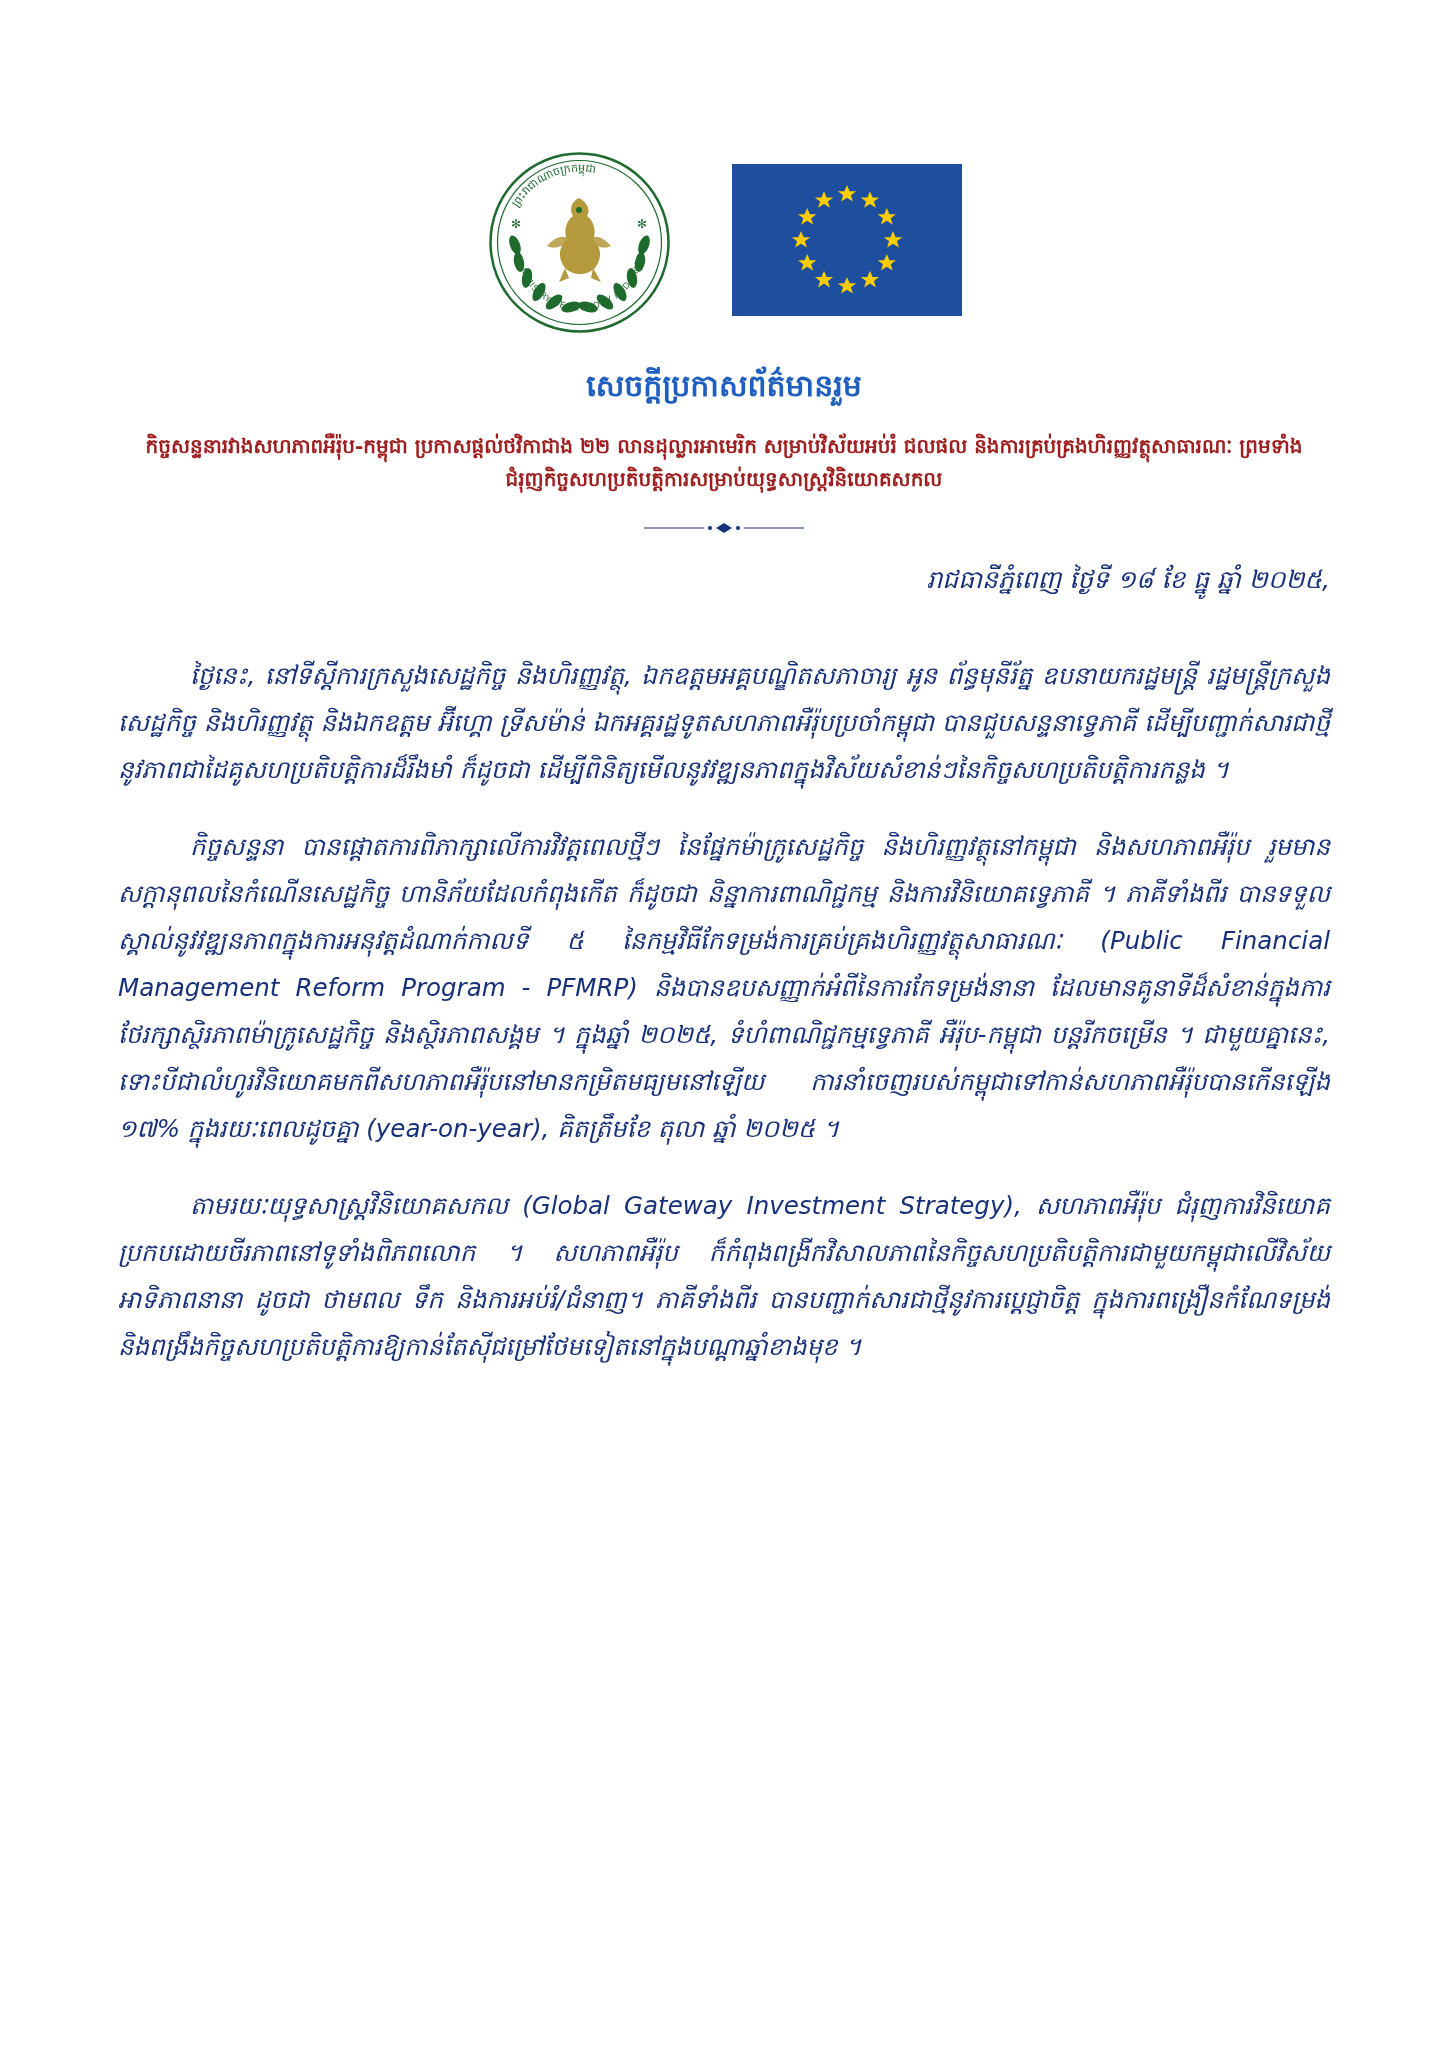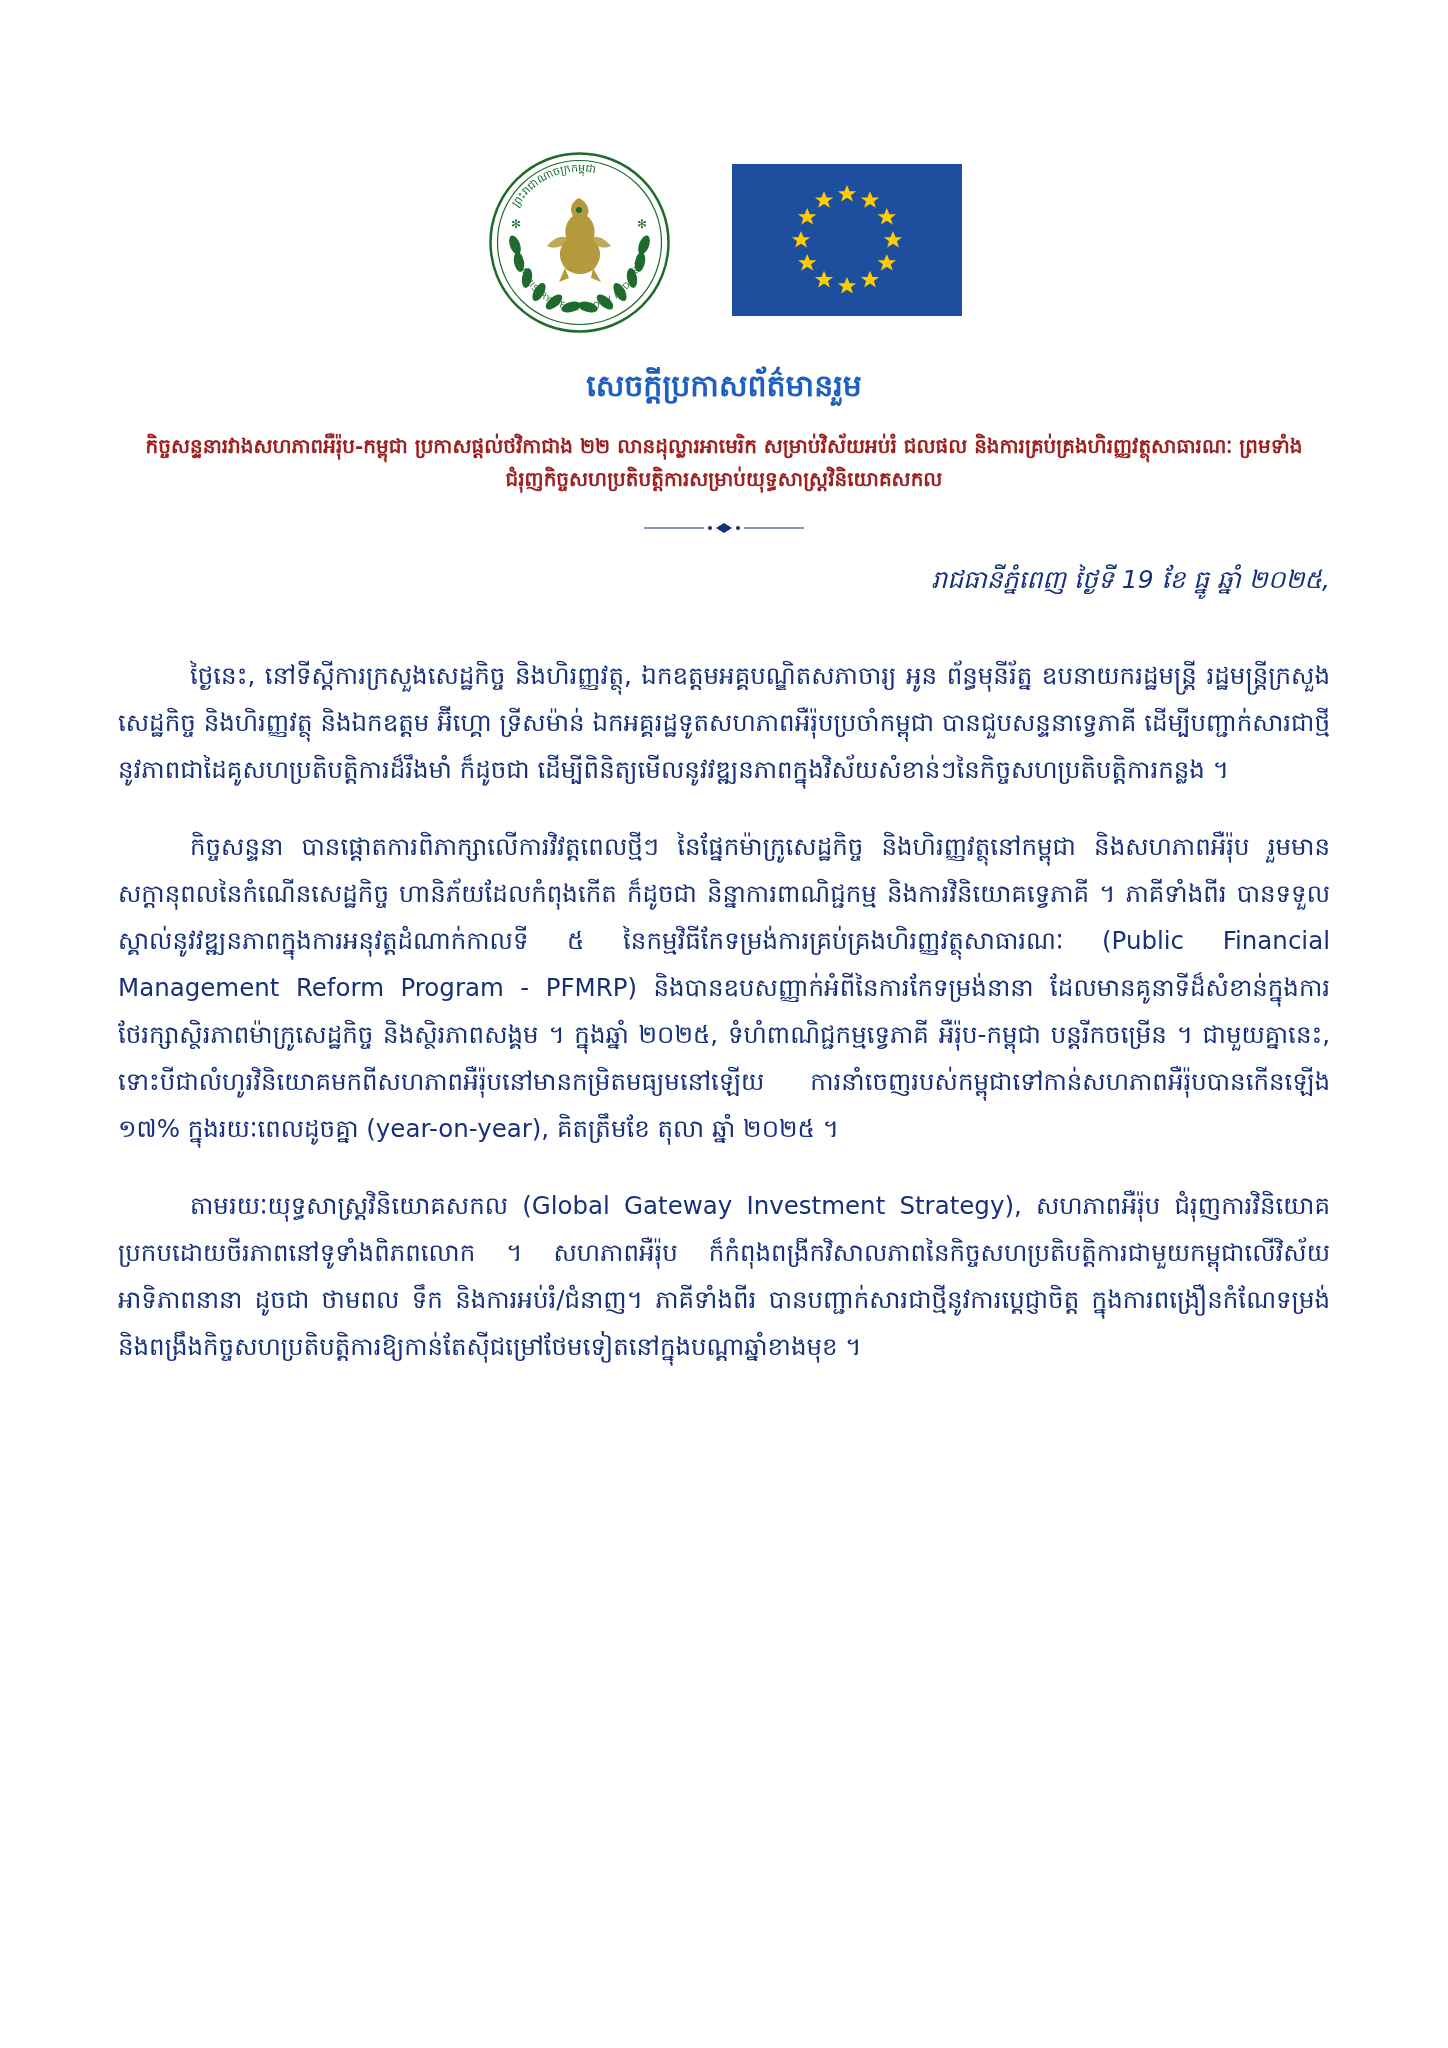--- a/index.html
+++ b/index.html
@@ -85,20 +85,21 @@
     padding: 0 118px;
     margin-top: 52px;
     color: #16307a;
     font-size: 24.5px;
     line-height: 1.92;
     text-align: justify;
   }
   .body-text p {
     margin: 0 0 30px 0;
     text-indent: 72px;
+    font-style: italic;
   }
   .body-text p:last-child { margin-bottom: 0; }
 </style>
 </head>
 <body>
 
 <div class="page">
 
   <div class="logos">
 
@@ -205,21 +206,21 @@
       <svg width="160" height="12" viewBox="0 0 160 12" xmlns="http://www.w3.org/2000/svg">
         <line x1="0" y1="6" x2="60" y2="6" stroke="#16307a" stroke-width="1.2"></line>
         <line x1="100" y1="6" x2="160" y2="6" stroke="#16307a" stroke-width="1.2"></line>
         <polygon points="80,1 88,6 80,11 72,6" fill="#16307a"></polygon>
         <circle cx="66" cy="6" r="2" fill="#16307a"></circle>
         <circle cx="94" cy="6" r="2" fill="#16307a"></circle>
       </svg>
     </div>
   </div>
 
-  <div class="dateline">រាជធានីភ្នំពេញ ថ្ងៃទី 19 ខែ ធ្នូ ឆ្នាំ ២០២៥,</div>
+  <div class="dateline">រាជធានីភ្នំពេញ ថ្ងៃទី ១៨ ខែ ធ្នូ ឆ្នាំ ២០២៥,</div>
 
   <div class="body-text">
     <p>ថ្ងៃនេះ, នៅទីស្តីការក្រសួងសេដ្ឋកិច្ច និងហិរញ្ញវត្ថុ, ឯកឧត្តមអគ្គបណ្ឌិតសភាចារ្យ អូន ព័ន្ធមុនីរ័ត្ន ឧបនាយករដ្ឋមន្ត្រី រដ្ឋមន្ត្រីក្រសួងសេដ្ឋកិច្ច និងហិរញ្ញវត្ថុ និងឯកឧត្តម អ៊ីហ្គោ ទ្រីសម៉ាន់ ឯកអគ្គរដ្ឋទូតសហភាពអឺរ៉ុបប្រចាំកម្ពុជា បានជួបសន្ទនាទ្វេភាគី ដើម្បីបញ្ជាក់សារជាថ្មីនូវភាពជាដៃគូសហប្រតិបត្តិការដ៏រឹងមាំ ក៏ដូចជា ដើម្បីពិនិត្យមើលនូវវឌ្ឍនភាពក្នុងវិស័យសំខាន់ៗនៃកិច្ចសហប្រតិបត្តិការកន្លង ។</p>
     <p>កិច្ចសន្ទនា បានផ្តោតការពិភាក្សាលើការវិវត្តពេលថ្មីៗ នៃផ្នែកម៉ាក្រូសេដ្ឋកិច្ច និងហិរញ្ញវត្ថុនៅកម្ពុជា និងសហភាពអឺរ៉ុប រួមមាន សក្តានុពលនៃកំណើនសេដ្ឋកិច្ច ហានិភ័យដែលកំពុងកើត ក៏ដូចជា និន្នាការពាណិជ្ជកម្ម និងការវិនិយោគទ្វេភាគី ។ ភាគីទាំងពីរ បានទទួលស្គាល់នូវវឌ្ឍនភាពក្នុងការអនុវត្តដំណាក់កាលទី ៥ នៃកម្មវិធីកែទម្រង់ការគ្រប់គ្រងហិរញ្ញវត្ថុសាធារណៈ (Public Financial Management Reform Program - PFMRP) និងបានឧបសញ្ញាក់អំពីនៃការកែទម្រង់នានា ដែលមានគូនាទីដ៏សំខាន់ក្នុងការថែរក្សាស្ថិរភាពម៉ាក្រូសេដ្ឋកិច្ច និងស្ថិរភាពសង្គម ។ ក្នុងឆ្នាំ ២០២៥, ទំហំពាណិជ្ជកម្មទ្វេភាគី អឺរ៉ុប-កម្ពុជា បន្តរីកចម្រើន ។ ជាមួយគ្នានេះ, ទោះបីជាលំហូរវិនិយោគមកពីសហភាពអឺរ៉ុបនៅមានកម្រិតមធ្យមនៅឡើយ ការនាំចេញរបស់កម្ពុជាទៅកាន់សហភាពអឺរ៉ុបបានកើនឡើង ១៧% ក្នុងរយៈពេលដូចគ្នា (year-on-year), គិតត្រឹមខែ តុលា ឆ្នាំ ២០២៥ ។</p>
     <p>តាមរយៈយុទ្ធសាស្ត្រវិនិយោគសកល (Global Gateway Investment Strategy), សហភាពអឺរ៉ុប ជំរុញការវិនិយោគប្រកបដោយចីរភាពនៅទូទាំងពិភពលោក ។ សហភាពអឺរ៉ុប ក៏កំពុងពង្រីកវិសាលភាពនៃកិច្ចសហប្រតិបត្តិការជាមួយកម្ពុជាលើវិស័យអាទិភាពនានា ដូចជា ថាមពល ទឹក និងការអប់រំ/ជំនាញ។ ភាគីទាំងពីរ បានបញ្ជាក់សារជាថ្មីនូវការប្តេជ្ញាចិត្ត ក្នុងការពង្រឿនកំណែទម្រង់ និងពង្រឹងកិច្ចសហប្រតិបត្តិការឱ្យកាន់តែស៊ីជម្រៅថែមទៀតនៅក្នុងបណ្តាឆ្នាំខាងមុខ ។</p>
   </div>
 
 </div>
 
 </body></html>

